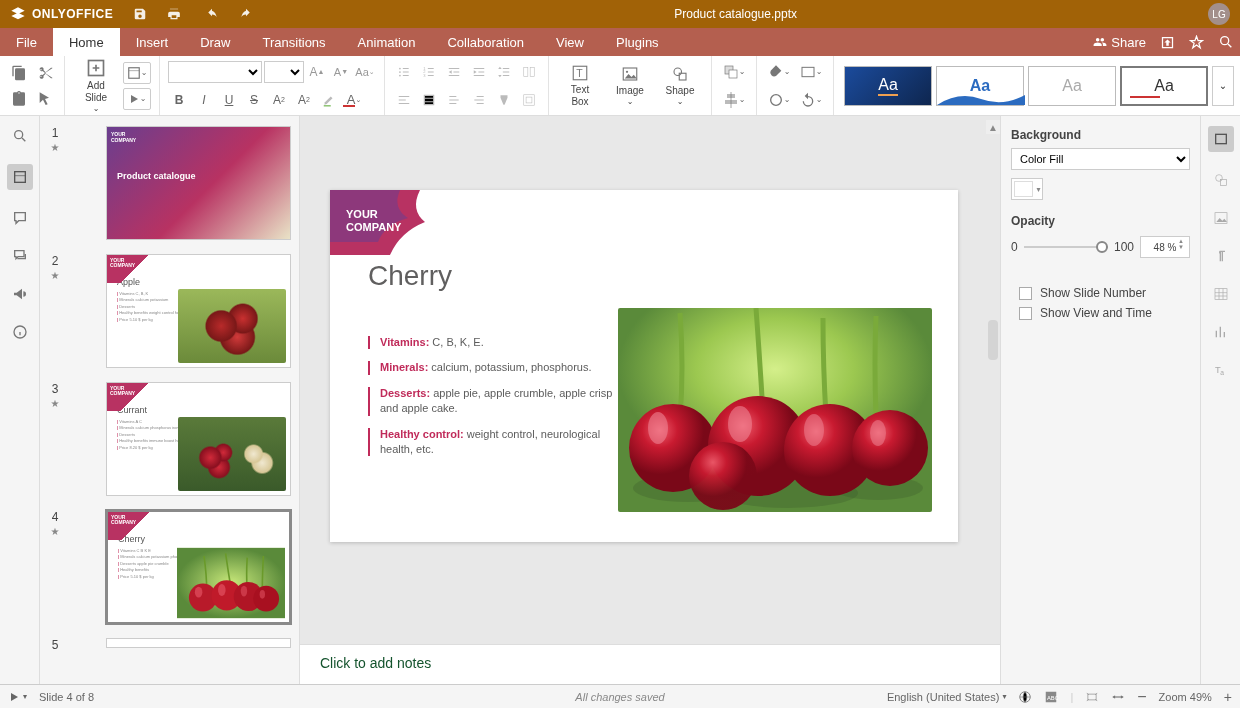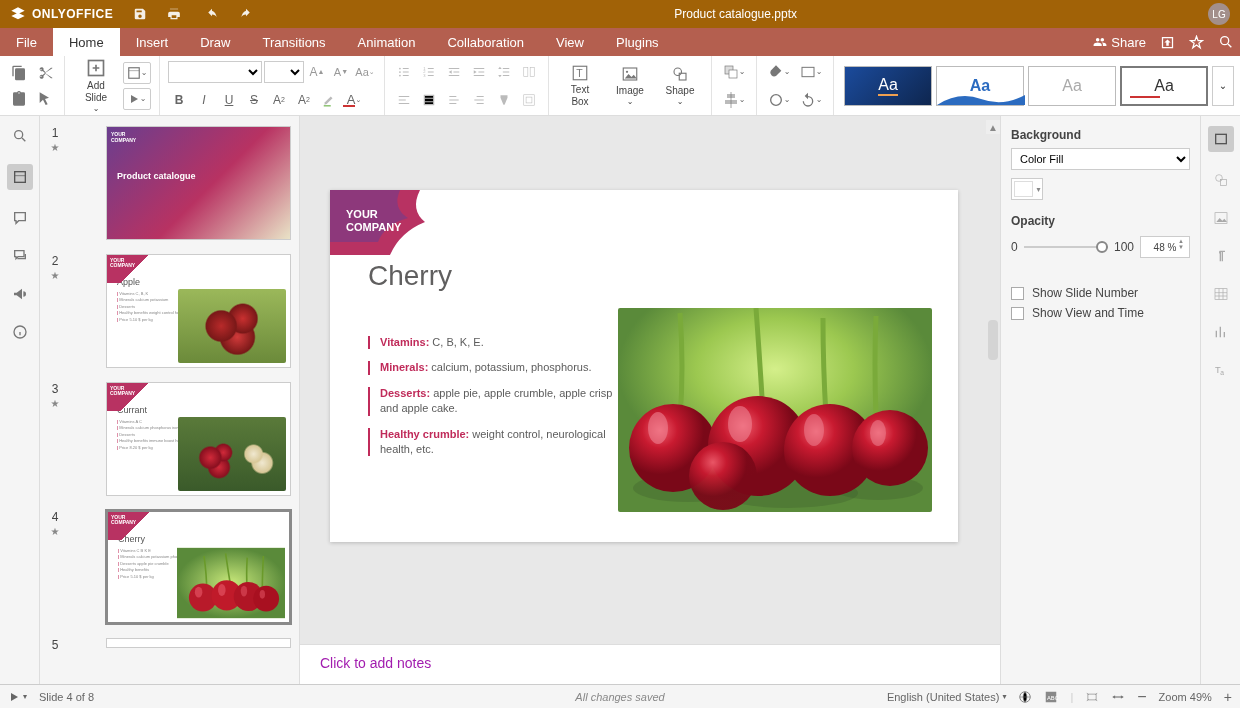--- a/index.html
+++ b/index.html
@@ -59,35 +59,35 @@
   .sc-title { position: absolute; top: 70px; left: 38px; font-size: 28px; color: #605f5f; font-weight: 400; }
   .sc-list { position: absolute; top: 145px; left: 38px; width: 250px; font-size: 11px; color: #5c5c5c; line-height: 1.4; }
   .sc-item { margin-bottom: 10px; padding-left: 12px; position: relative; }
   .sc-item::before { content: ""; position: absolute; left: 0; top: 1px; bottom: 1px; width: 2px; background: #c02b5a; }
   .sc-item b { color: #c02b5a; font-weight: 600; }
   .sc-image { position: absolute; right: 26px; top: 118px; width: 314px; height: 204px; border-radius: 2px; overflow: hidden; }
 
   .scrolltrack-v { position: absolute; right: 0; top: 4px; bottom: 4px; width: 14px; }
   .scroll-thumb-v { position: absolute; left: 2px; right: 2px; top: 200px; height: 40px; background: #d4d4d4; border-radius: 4px; }
   .scroll-arrow { position:absolute; left:0; right:0; height:14px; background:#eee; display:flex; align-items:center; justify-content:center; color:#888; font-size:10px;}
-  .notes-area { position: absolute; left: 0; right: 0; bottom: 0; height: 40px; background: #fff; border-top: 1px solid #ddd; padding: 10px 20px; color: #a21caf; font-size: 14px; }
+  .notes-area { position: absolute; left: 0; right: 0; bottom: 0; height: 40px; background: #fff; border-top: 1px solid #ddd; padding: 10px 20px; color: #14532d; font-size: 14px; }
 
   .right-panel { width: 200px; background: #f5f5f5; border-left: 1px solid #ddd; padding: 12px 10px; font-size: 12px; color: #444; }
   .rp-label { font-weight: 600; margin-bottom: 6px; }
   .rp-select { width: 100%; border: 1px solid #ccc; height: 22px; background: #fff; font-size: 11px; padding: 0 4px; margin-bottom: 8px; }
   .rp-color { width: 32px; height: 22px; border: 1px solid #ccc; background: #fff; display: flex; }
   .rp-color .sw { width: 22px; background: #fff; margin:2px; border:1px solid #ddd;}
   .rp-color .dd { width:8px; display:flex; align-items:center; justify-content:center; font-size:8px; color:#888;}
   .rp-row { display: flex; align-items: center; gap: 6px; margin: 8px 0; }
   .rp-slider { flex: 1; position: relative; height: 12px; }
   .rp-slider-track { position: absolute; top: 5px; left: 0; right: 0; height: 2px; background: #ccc; }
   .rp-slider-thumb { position: absolute; right: 0; top: 0; width: 12px; height: 12px; border-radius: 50%; background: #fff; border: 2px solid #888; }
   .rp-spin { width: 50px; height: 22px; border: 1px solid #ccc; background: #fff; display: flex; align-items: center; justify-content: center; font-size: 10px; position:relative;}
   .rp-spin .spins { position:absolute; right:1px; top:1px; bottom:1px; width:10px; display:flex; flex-direction:column; font-size:6px; color:#888;}
-  .rp-check { display: flex; align-items: center; gap: 8px; margin: 6px 0; }
+  .rp-check { display: flex; align-items: center; gap: 8px; margin: 6px 8px; }
   .rp-check .cb { width: 13px; height: 13px; border: 1px solid #aaa; background: #fff; }
 
   .right-rail { width: 40px; background: #f5f5f5; border-left: 1px solid #ddd; display: flex; flex-direction: column; align-items: center; padding-top: 10px; gap: 18px; }
 
   .statusbar { height: 24px; border-top: 1px solid #ccc; background: #f5f5f5; display: flex; align-items: center; padding: 0 8px; font-size: 11px; color: #666; }
   .statusbar .sb-right { margin-left: auto; display: flex; align-items: center; gap: 12px; }
   .sb-btn { color: #666; display:flex; align-items:center; gap:3px; cursor:pointer;}
   .sb-center { position: absolute; left: 50%; transform: translateX(-50%); color: #888; font-style: italic; }
 
   
@@ -556,21 +556,21 @@
             <path fill="#b83262" d="M0 0 H90 Q80 20 95 32 Q70 42 60 65 H0 Z"></path>
             <path fill="#6a3e8f" opacity=".55" d="M0 0 H70 Q62 18 78 28 Q55 34 48 52 H0 Z"></path>
           </svg>
         <div class="sc-logo"><span>YOUR</span><br><span>COMPANY</span></div>
       </div>
       <div class="sc-title">Cherry</div>
       <div class="sc-list">
         <div class="sc-item"><b>Vitamins:</b><span> C, B, K, E.</span></div>
         <div class="sc-item"><b>Minerals:</b><span> calcium, potassium, phosphorus.</span></div>
         <div class="sc-item"><b>Desserts:</b><span>  apple pie, apple crumble, apple crisp and apple cake.</span></div>
-        <div class="sc-item"><b>Healthy crumble:</b><span> weight control, neurological health, etc.</span></div>
+        <div class="sc-item"><b>Healthy control:</b><span> weight control, neurological health, etc.</span></div>
       </div>
       <div class="sc-image">
         <svg class="cherries-svg" viewBox="0 0 314 204">
           <defs>
             <radialGradient id="bg" cx="50%" cy="30%">
                 <stop offset="0" stop-color="#d4ef8a"></stop>
                 <stop offset=".5" stop-color="#9cc850"></stop>
                 <stop offset="1" stop-color="#5a8a3a"></stop>
               </radialGradient>
             <radialGradient id="ch" cx="35%" cy="30%">

